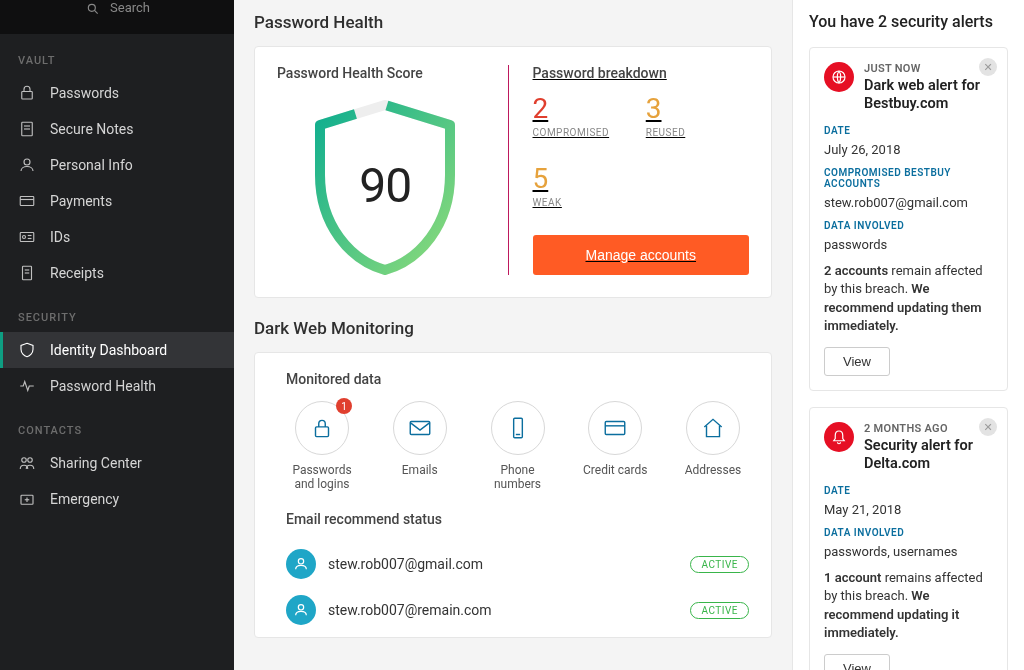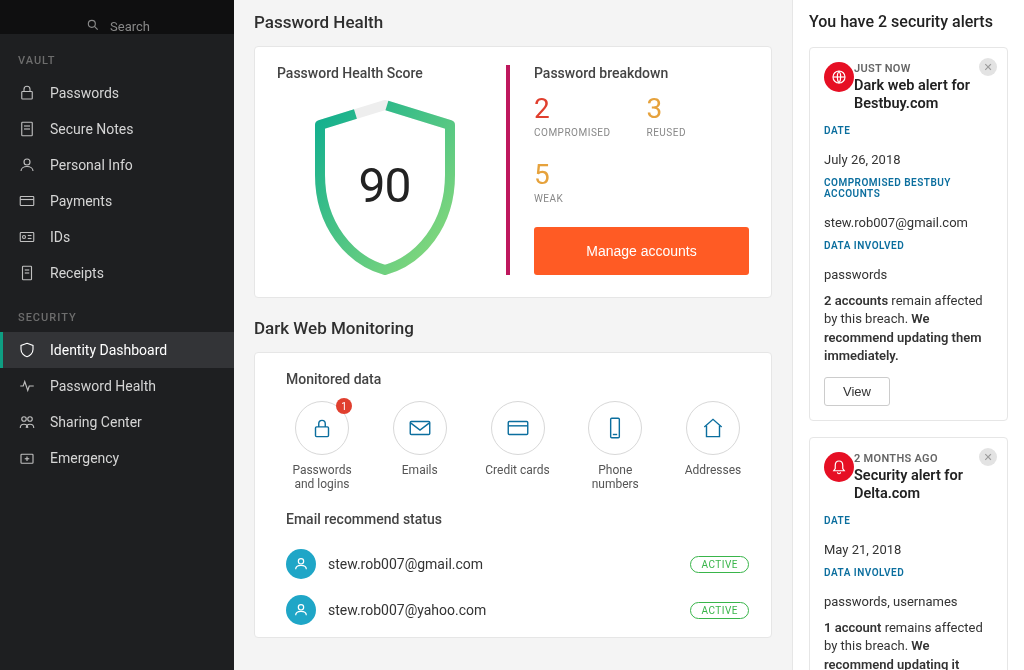--- a/index.html
+++ b/index.html
@@ -1,71 +1,71 @@
 <!DOCTYPE html>
 <html><head>
 <meta charset="utf-8">
 <style>
   * { box-sizing: border-box; margin: 0; padding: 0; }
   body { font-family: -apple-system, BlinkMacSystemFont, "Segoe UI", Roboto, sans-serif; background:#f4f4f4; width:1024px; height:670px; overflow:hidden; display:flex; }
 
   
   .sidebar { width:234px; background:#1e1f21; color:#bbb; height:100%; flex-shrink:0; display:flex; flex-direction:column; }
-  .search-bar { background:#0f0f10; height:34px; display:flex; align-items:flex-end; justify-content:center; gap:8px; color:#888; font-size:13px; }
+  .search-bar { background:#0f0f10; height:34px; display:flex; align-items:flex-start; justify-content:center; gap:8px; color:#888; font-size:13px; }
   .section-header { font-size:11px; letter-spacing:1px; color:#6d6d6d; padding:20px 18px 8px 18px; font-weight:500;}
   .nav-item { display:flex; align-items:center; gap:14px; padding:9px 18px; font-size:14px; color:#d5d5d5; cursor:pointer; }
   .nav-item.active { background:#333437; color:#fff; position:relative; }
   .nav-item.active::before { content:""; position:absolute; left:0; top:0; bottom:0; width:3px; background:#0e9e82; }
   .nav-icon { width:18px; height:18px; display:inline-flex; align-items:center; justify-content:center; }
   .nav-icon svg { stroke:#c0c0c0; fill:none; stroke-width:1.5;}
   .nav-item.active .nav-icon svg { stroke:#fff;}
   .search-icon svg { stroke:#888; fill:none; stroke-width:2;}
 
   
   .main { flex:1; padding:12px 20px 0 20px; overflow:hidden; height:100%; display:flex; flex-direction:column;}
   h2.section-title { font-size:17px; font-weight:500; color:#2f2f2f; margin:0 0 14px 0;}
   .card { background:#fff; border:1px solid #e6e6e6; border-radius:4px; padding:18px 22px; margin-bottom:20px;}
   .health-card { display:flex; gap:4px; padding:18px 22px 22px 22px;}
   .health-left { flex:1; padding-right:10px;}
-  .health-right { flex:1; border-left:4px solid #be185d; padding-left:24px; display:flex; flex-direction:column;}
+  .health-right { flex:1; border-left:1px solid #be185d; padding-left:24px; display:flex; flex-direction:column;text-decoration:underline;}
   .subhead { font-size:14px; font-weight:500; color:#444; margin-bottom:14px;}
   .shield-wrap { display:flex; justify-content:center; align-items:center; height:180px;}
   .shield { position:relative; width:160px; height:180px; display:flex; align-items:center; justify-content:center;}
   .shield svg { position:absolute; inset:0;}
   .score-text { font-size:48px; font-weight:400; color:#222; letter-spacing:-1px;}
   .breakdown-grid { display:grid; grid-template-columns:1fr 1fr; gap:18px 10px; margin-bottom:18px; flex:1;}
   .bdc-num { font-size:28px; font-weight:400; line-height:1;}
   .bdc-num.safe { color:#2aa34a;}
   .bdc-num.comp { color:#e03f2e;}
   .bdc-num.reused { color:#e6a23c;}
   .bdc-num.weak { color:#e6a23c;}
   .bdc-lbl { font-size:10px; letter-spacing:0.5px; color:#888; margin-top:4px;}
-  .btn-primary { background:#ff5b24; color:#fff; border:none; border-radius:3px; height:48px; font-size:14px; cursor:pointer; width:100%;}
+  .btn-primary { background:#ff5b24; color:#fff; border:none; border-radius:3px; height:40px; font-size:14px; cursor:pointer; width:100%;}
   .monitored-row { display:flex; justify-content:space-between; margin-top:10px; margin-bottom:20px;}
   .mon-item { display:flex; flex-direction:column; align-items:center; gap:8px; font-size:12px; color:#555; text-align:center; width:72px; cursor:pointer;}
   .mon-circle { width:54px; height:54px; border:1px solid #d8d8d8; border-radius:50%; display:flex; align-items:center; justify-content:center;}
   .mon-circle svg { stroke:#0b6e9e; fill:none; stroke-width:1.3;}
   .email-row { display:flex; align-items:center; gap:12px; padding:8px 0;}
   .avatar-circle { width:30px; height:30px; border-radius:50%; background:#1fa6c7; display:flex; align-items:center; justify-content:center;}
   .avatar-circle svg { stroke:#fff; fill:none; stroke-width:1.8;}
   .email-text { flex:1; font-size:14px; color:#333;}
   .badge-active { border:1.5px solid #39b54a; color:#39b54a; font-size:10px; letter-spacing:0.5px; padding:2px 10px; border-radius:10px;}
 
   
   .alerts { width:232px; padding:12px 16px 0 16px; height:100%; overflow:hidden; background:#fff; border-left:1px solid #e6e6e6;}
   .alerts h3 { font-size:16px; font-weight:500; color:#222; margin-bottom:16px;}
   .alert-card { border:1px solid #e6e6e6; border-radius:4px; padding:14px 14px 14px 14px; margin-bottom:16px; position:relative; background:#fff;}
-  .alert-head { display:flex; margin-bottom:12px;}
+  .alert-head { display:flex; gap:10px; margin-bottom:12px;}
   .alert-icon { width:30px; height:30px; border-radius:50%; background:#e60f24; flex-shrink:0; display:flex; align-items:center; justify-content:center;}
   .alert-icon svg { stroke:#fff; fill:none; stroke-width:1.6;}
   .alert-time { font-size:11px; font-weight:600; color:#666; letter-spacing:0.3px;}
   .alert-title { font-size:14.5px; font-weight:600; color:#222; line-height:1.25; margin-top:2px;}
   .alert-close { position:absolute; top:10px; right:10px; width:18px; height:18px; border-radius:50%; background:#e3e3e3; color:#9a9a9a; font-size:11px; display:flex; align-items:center; justify-content:center; cursor:pointer;}
   .field-label { font-size:10px; font-weight:600; color:#0b6e9e; letter-spacing:0.5px; margin-top:10px;}
-  .field-value { font-size:13px; color:#333; margin-top:16px;}
+  .field-value { font-size:13px; color:#333; margin-top:6px;}
   .alert-desc { font-size:13px; color:#333; line-height:1.4; margin-top:10px;}
   .alert-desc .bold { font-weight:600;}
   .view-row { display:flex; margin-top:12px;}
   .view-btn { border:1px solid #ccc; background:#fff; border-radius:3px; padding:6px 18px; font-size:13px; color:#333; cursor:pointer;}
 </style>
 </head>
 <body>
 
 <div class="sidebar">
   <div class="search-bar">
@@ -149,20 +149,21 @@
   </div>
   <div class="nav-item">
     <span class="nav-icon">
         <svg viewBox="0 0 24 24" width="18" height="18">
           <polyline points="3,12 7,12 9,6 13,18 15,12 21,12"></polyline>
         </svg>
       </span>
     <span>Password Health</span>
   </div>
 
+  <div class="section-header">CONTACTS</div>
   <div class="nav-item">
     <span class="nav-icon">
         <svg viewBox="0 0 24 24" width="18" height="18">
           <circle cx="8" cy="8" r="3"></circle>
           <circle cx="16" cy="8" r="3"></circle>
           <path d="M3 20c0-3 2-5 5-5s5 2 5 5"></path>
           <path d="M11 20c0-3 2-5 5-5s5 2 5 5"></path>
         </svg>
       </span>
     <span>Sharing Center</span>
@@ -241,34 +242,34 @@
             <svg viewBox="0 0 24 24" width="26" height="26">
               <rect x="3" y="6" width="18" height="12" rx="1"></rect>
               <polyline points="3,7 12,14 21,7"></polyline>
             </svg>
           </div>
         <span>Emails</span>
       </div>
       <div class="mon-item">
         <div class="mon-circle">
             <svg viewBox="0 0 24 24" width="26" height="26">
+              <rect x="8" y="3" width="8" height="18" rx="1"></rect>
+              <line x1="10" y1="18" x2="14" y2="18"></line>
+            </svg>
+          </div>
+        <span>Phone numbers</span>
+      </div>
+      <div class="mon-item">
+        <div class="mon-circle">
+            <svg viewBox="0 0 24 24" width="26" height="26">
               <rect x="3" y="6" width="18" height="12" rx="1"></rect>
               <line x1="3" y1="10" x2="21" y2="10"></line>
             </svg>
           </div>
         <span>Credit cards</span>
-      </div>
-      <div class="mon-item">
-        <div class="mon-circle">
-            <svg viewBox="0 0 24 24" width="26" height="26">
-              <rect x="8" y="3" width="8" height="18" rx="1"></rect>
-              <line x1="10" y1="18" x2="14" y2="18"></line>
-            </svg>
-          </div>
-        <span>Phone numbers</span>
       </div>
       <div class="mon-item">
         <div class="mon-circle">
             <svg viewBox="0 0 24 24" width="26" height="26">
               <path d="M4 11 L12 4 L20 11"></path>
               <path d="M6 10 V20 H18 V10"></path>
             </svg>
           </div>
         <span>Addresses</span>
       </div>
@@ -285,21 +286,21 @@
       <div class="email-text">stew.rob007@gmail.com</div>
       <div class="badge-active">ACTIVE</div>
     </div>
     <div class="email-row">
       <div class="avatar-circle">
           <svg viewBox="0 0 24 24" width="16" height="16">
             <circle cx="12" cy="8" r="4"></circle>
             <path d="M4 20c0-4 4-6 8-6s8 2 8 6"></path>
           </svg>
         </div>
-      <div class="email-text">stew.rob007@yahoo.com</div>
+      <div class="email-text">stew.rob007@remain.com</div>
       <div class="badge-active">ACTIVE</div>
     </div>
   </div>
 </div>
 
 <div class="alerts">
   <h3>You have 2 security alerts</h3>
 
   <div class="alert-card">
     <div class="alert-close">✕</div>

